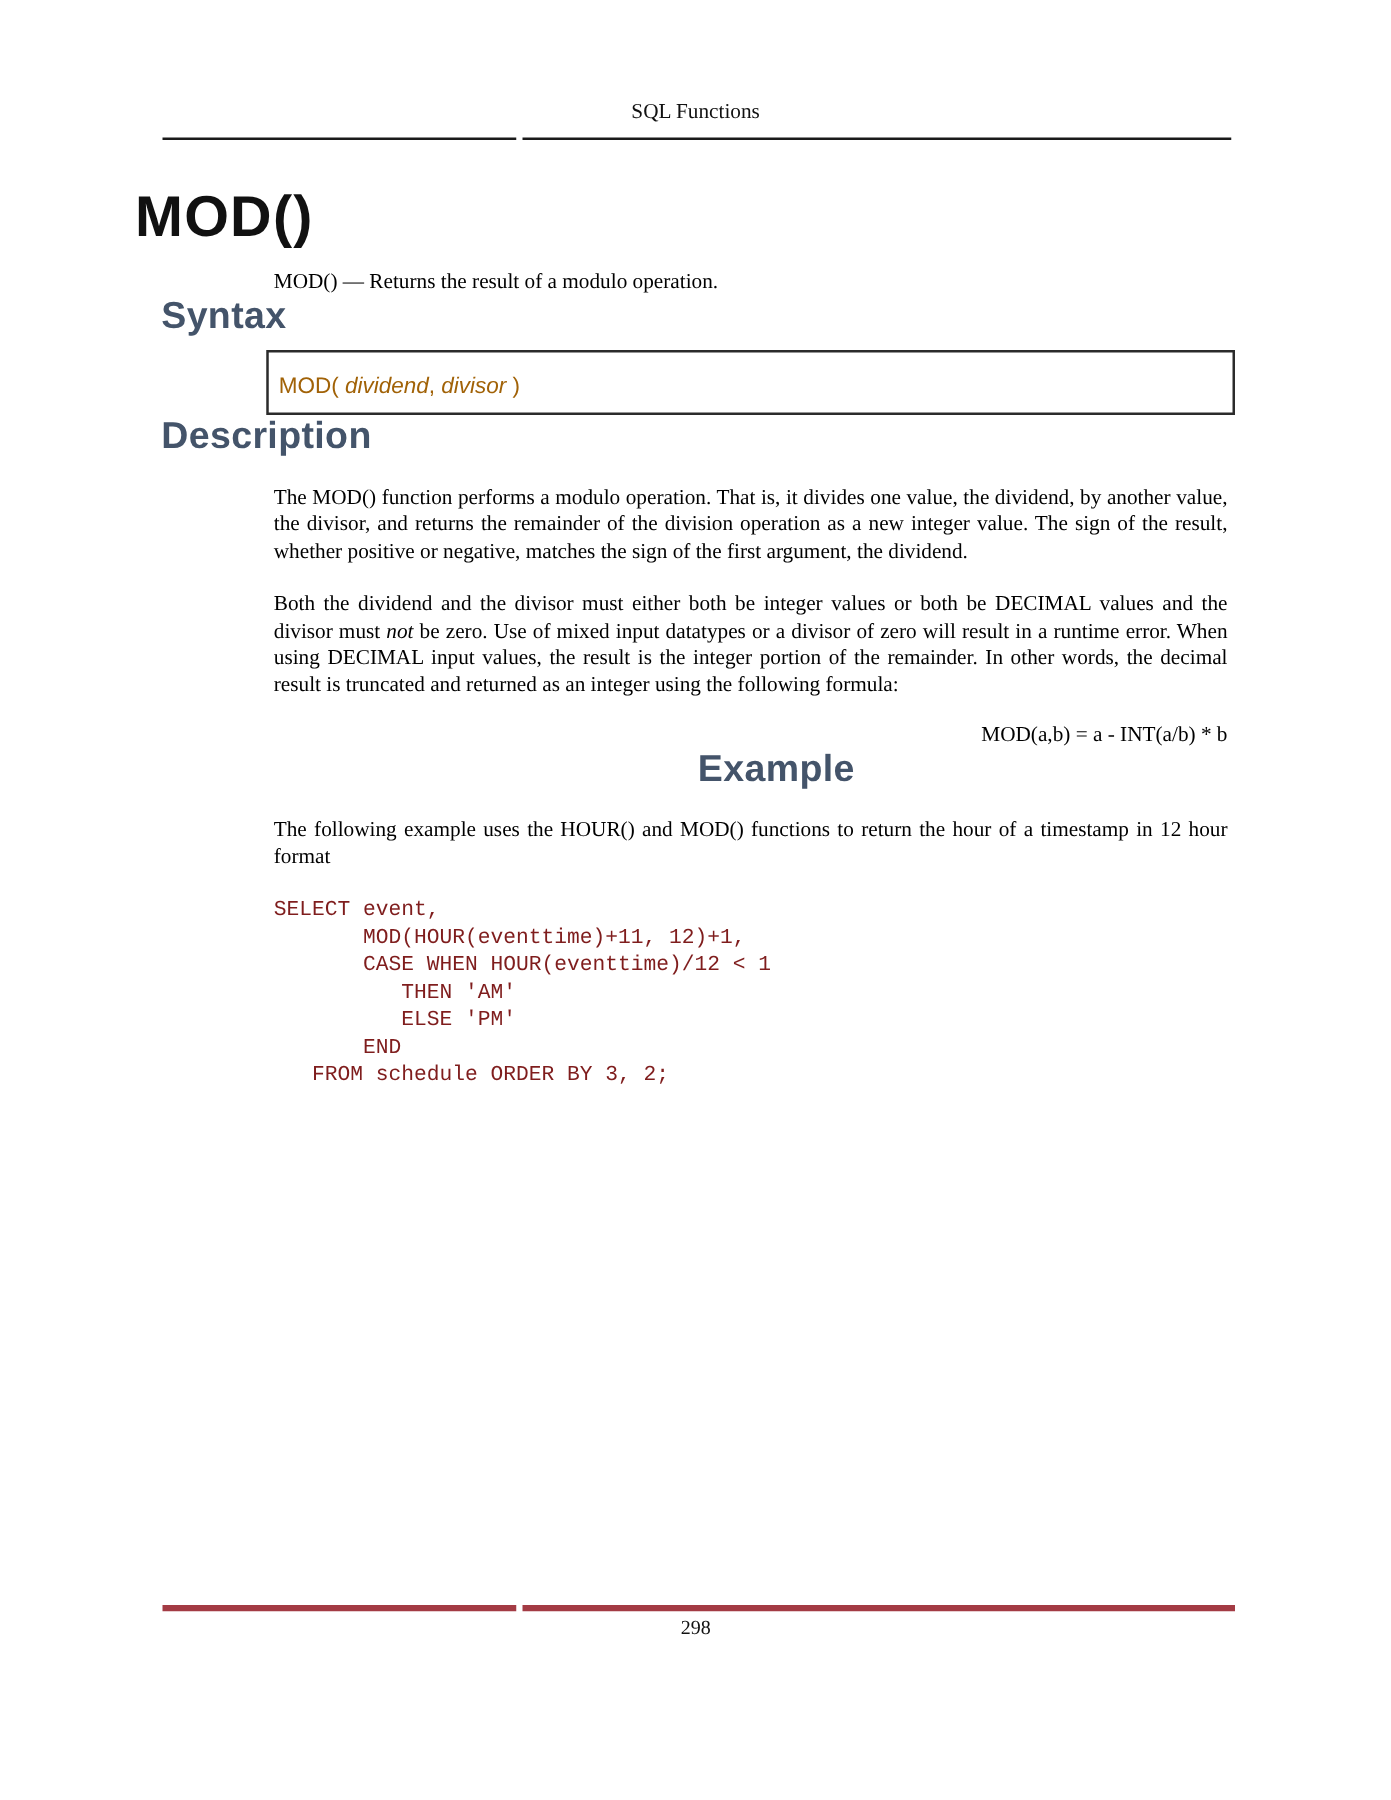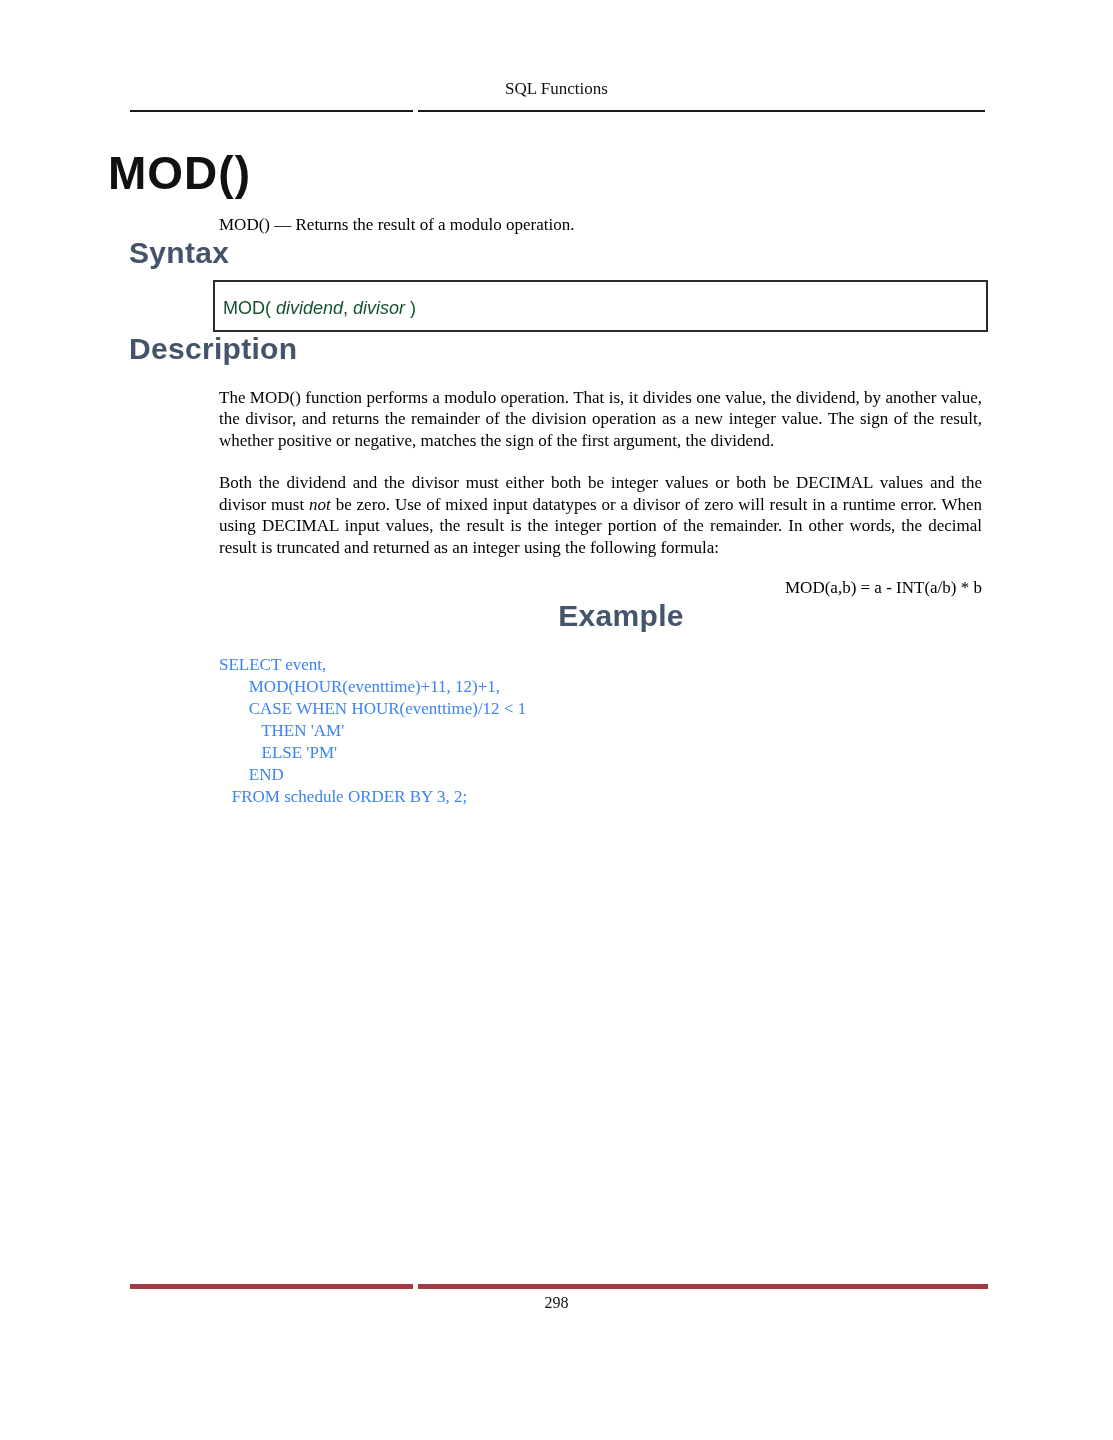--- a/index.html
+++ b/index.html
@@ -64,45 +64,45 @@
   .h-description{margin-top:16px;}
   .h-example{margin-top:19px;text-align:center;}
   
   .syntax-box{
     margin:11px 125px 0 213px;
     border:2px solid #2b2b2b;
     padding:15px 10px 11px 8px;
     font-family:"Liberation Sans", sans-serif;
     font-size:18px;
     line-height:22px;
-    color:#14532d;
+    color:#a16207;
   }
   .syntax-box .param{font-style:italic;}
   
   .body-para{
     margin:1px 131px 0 219px;
     font-size:17px;
     line-height:21.5px;
     text-align:justify;
   }
   .para-1{margin-top:22px;}
   .para-2{margin-top:21px;}
   .formula{
     margin:19px 131px 0 219px;
     font-size:17px;
     line-height:21.5px;
     text-align:right;
   }
   .example-intro{margin-top:21px;}
   .code-block{
     margin:22px 0 0 219px;
-    font-family:Liberation Serif, serif;
+    font-family:Liberation Mono, monospace;
     font-size:17px;
     line-height:22px;
-    color:#3b82f6;
+    color:#7f1d1d;
     white-space:pre;
   }
   em{font-style:italic;}
   
   .page-footer{
     position:absolute;
     left:0;right:0;
     top:1284px;
   }
   .footer-rule .seg{height:5px;background:var(--footer-rule,#a33b44);}
@@ -141,20 +141,21 @@
   <h2 class="section-heading h-description">Description</h2>
 
   <p class="body-para para-1">The MOD() function performs a modulo operation. That is, it divides one value, the dividend, by another value, the divisor, and returns the remainder of the division operation as a new integer value. The sign of the result, whether positive or negative, matches the sign of the first argument, the dividend.</p>
 
   <p class="body-para para-2"><span>Both the dividend and the divisor must either both be integer values or both be DECIMAL values and the divisor must </span><em>not</em><span> be zero. Use of mixed input datatypes or a divisor of zero will result in a runtime error. When using DECIMAL input values, the result is the integer portion of the remainder. In other words, the decimal result is truncated and returned as an integer using the following formula:</span></p>
 
   <p class="formula">MOD(a,b) = a - INT(a/b) * b</p>
 
   <h2 class="section-heading h-example">Example</h2>
 
+  <p class="body-para example-intro">The following example uses the HOUR() and MOD() functions to return the hour of a timestamp in 12 hour format</p>
 
   <pre class="code-block">SELECT event,
        MOD(HOUR(eventtime)+11, 12)+1,
        CASE WHEN HOUR(eventtime)/12 &lt; 1
           THEN 'AM'
           ELSE 'PM'
        END
    FROM schedule ORDER BY 3, 2;</pre>
 
   <div class="page-footer">

